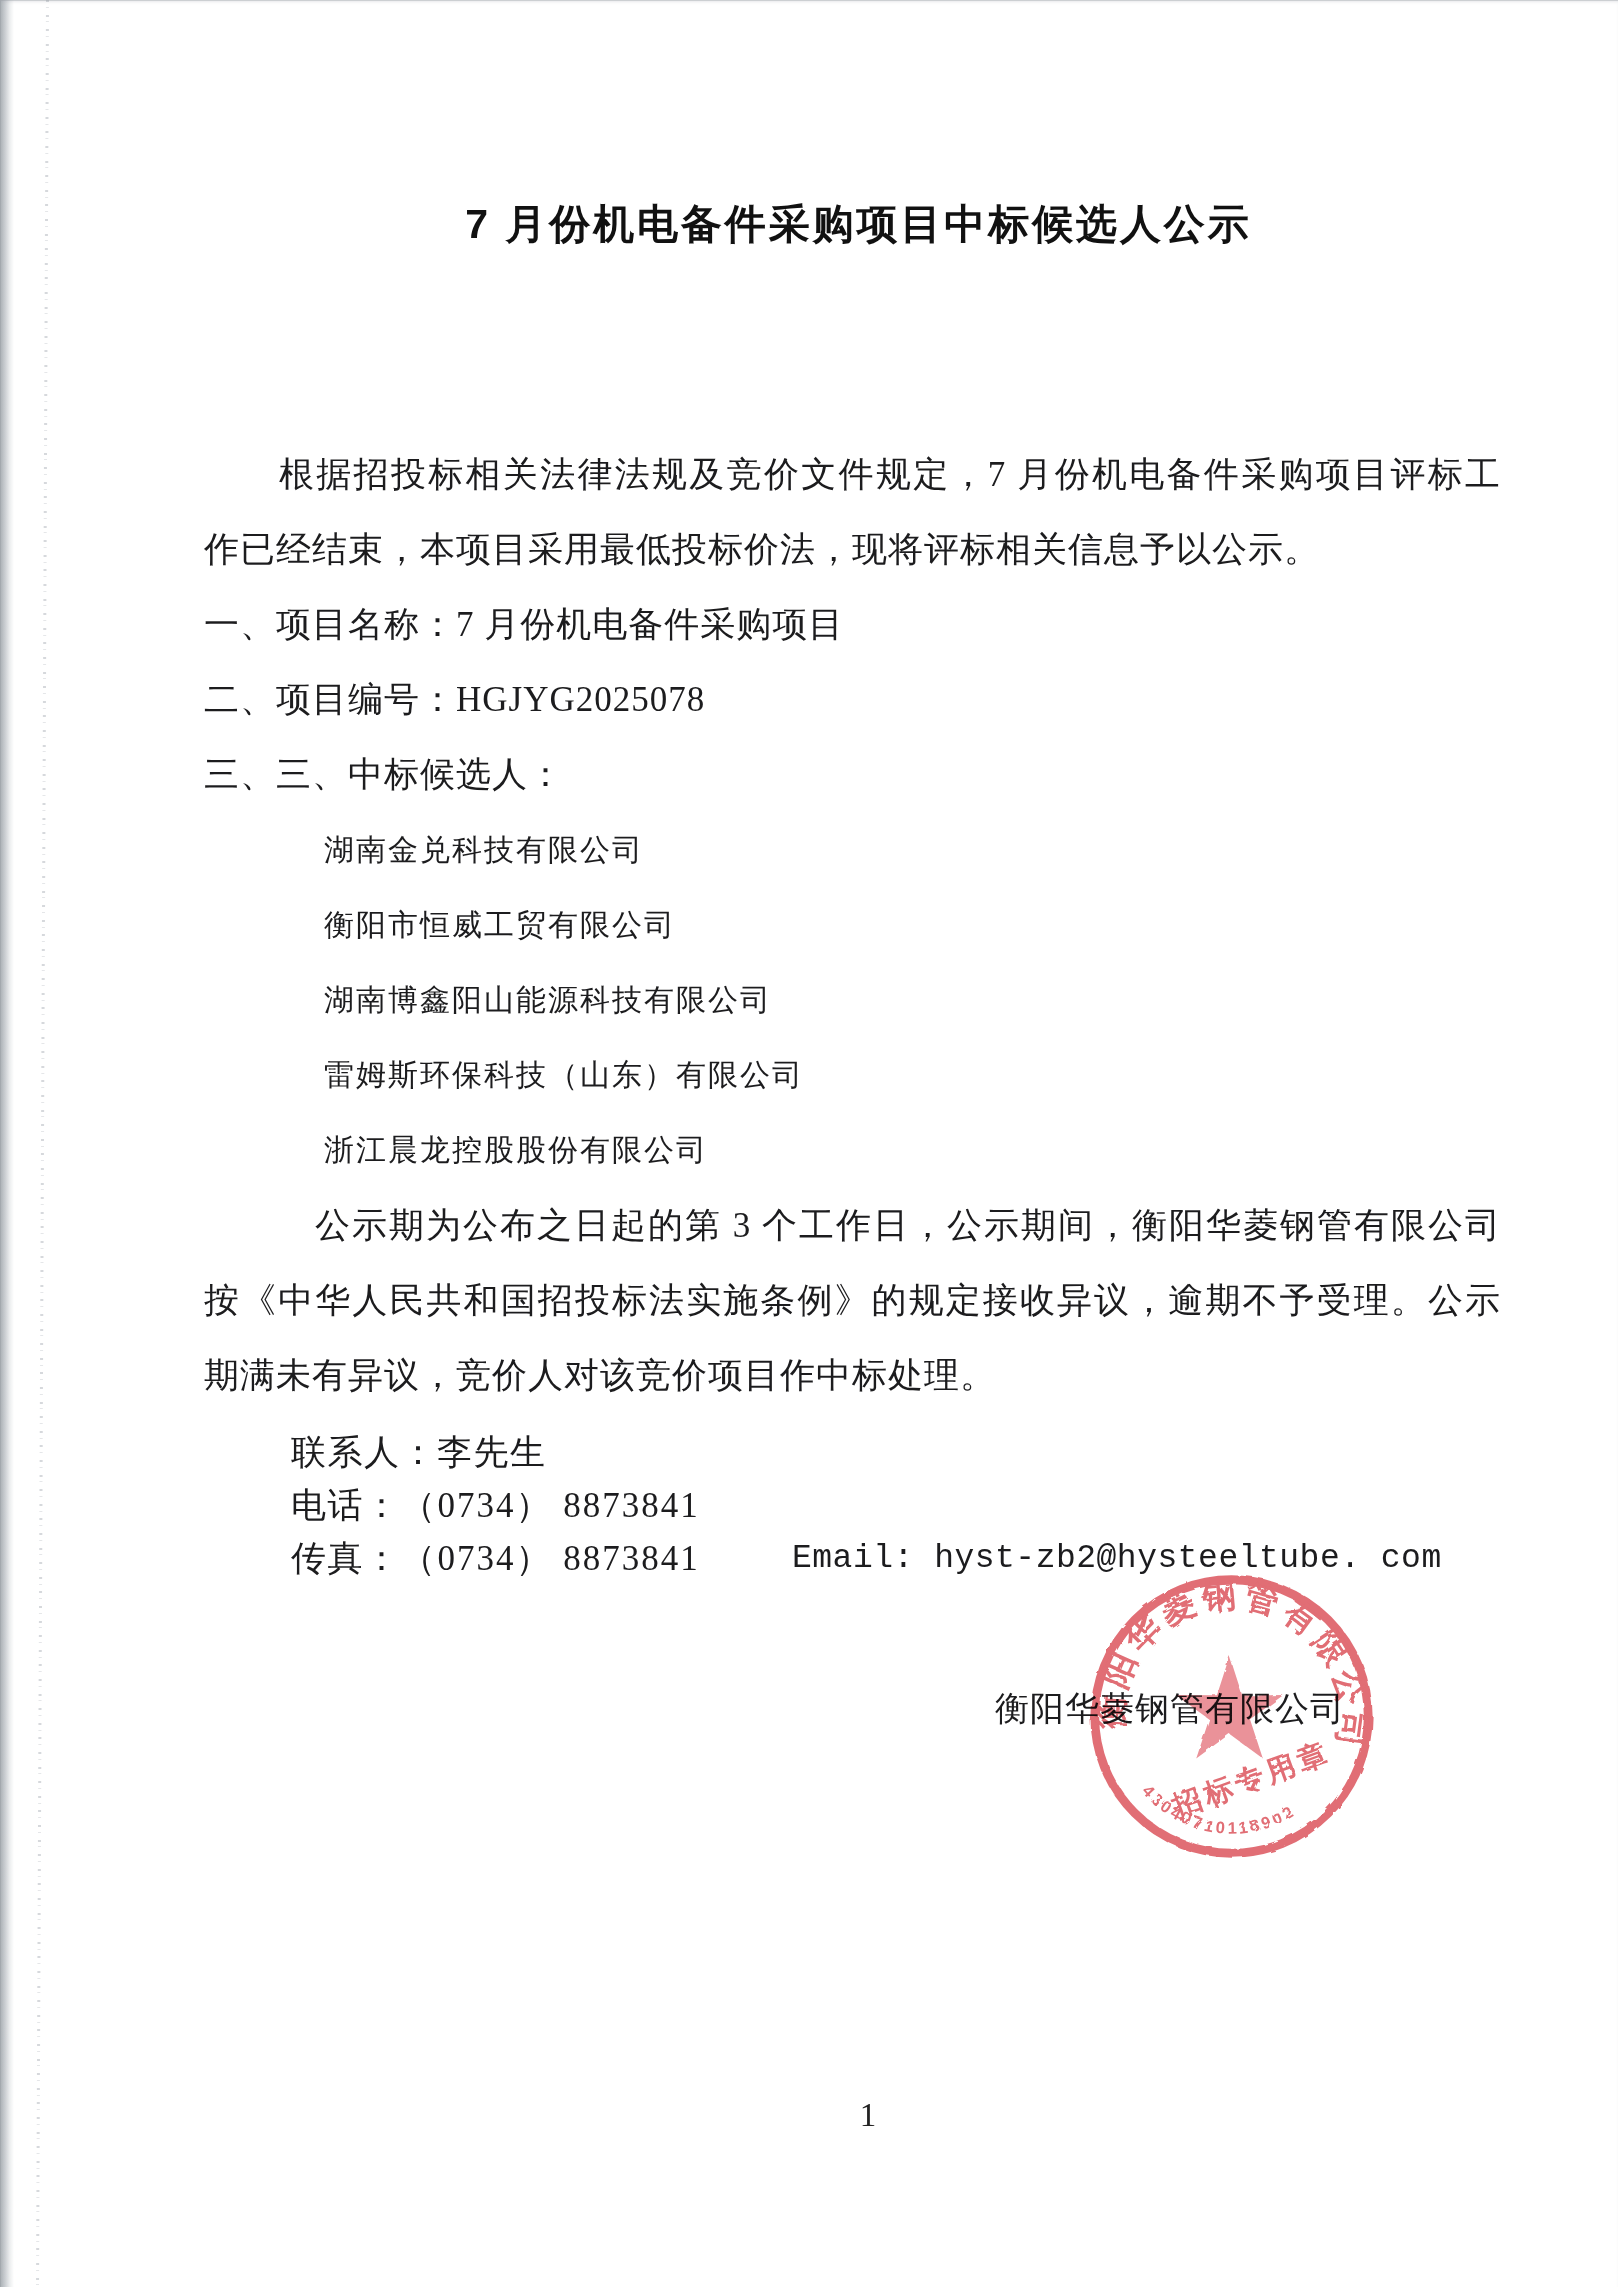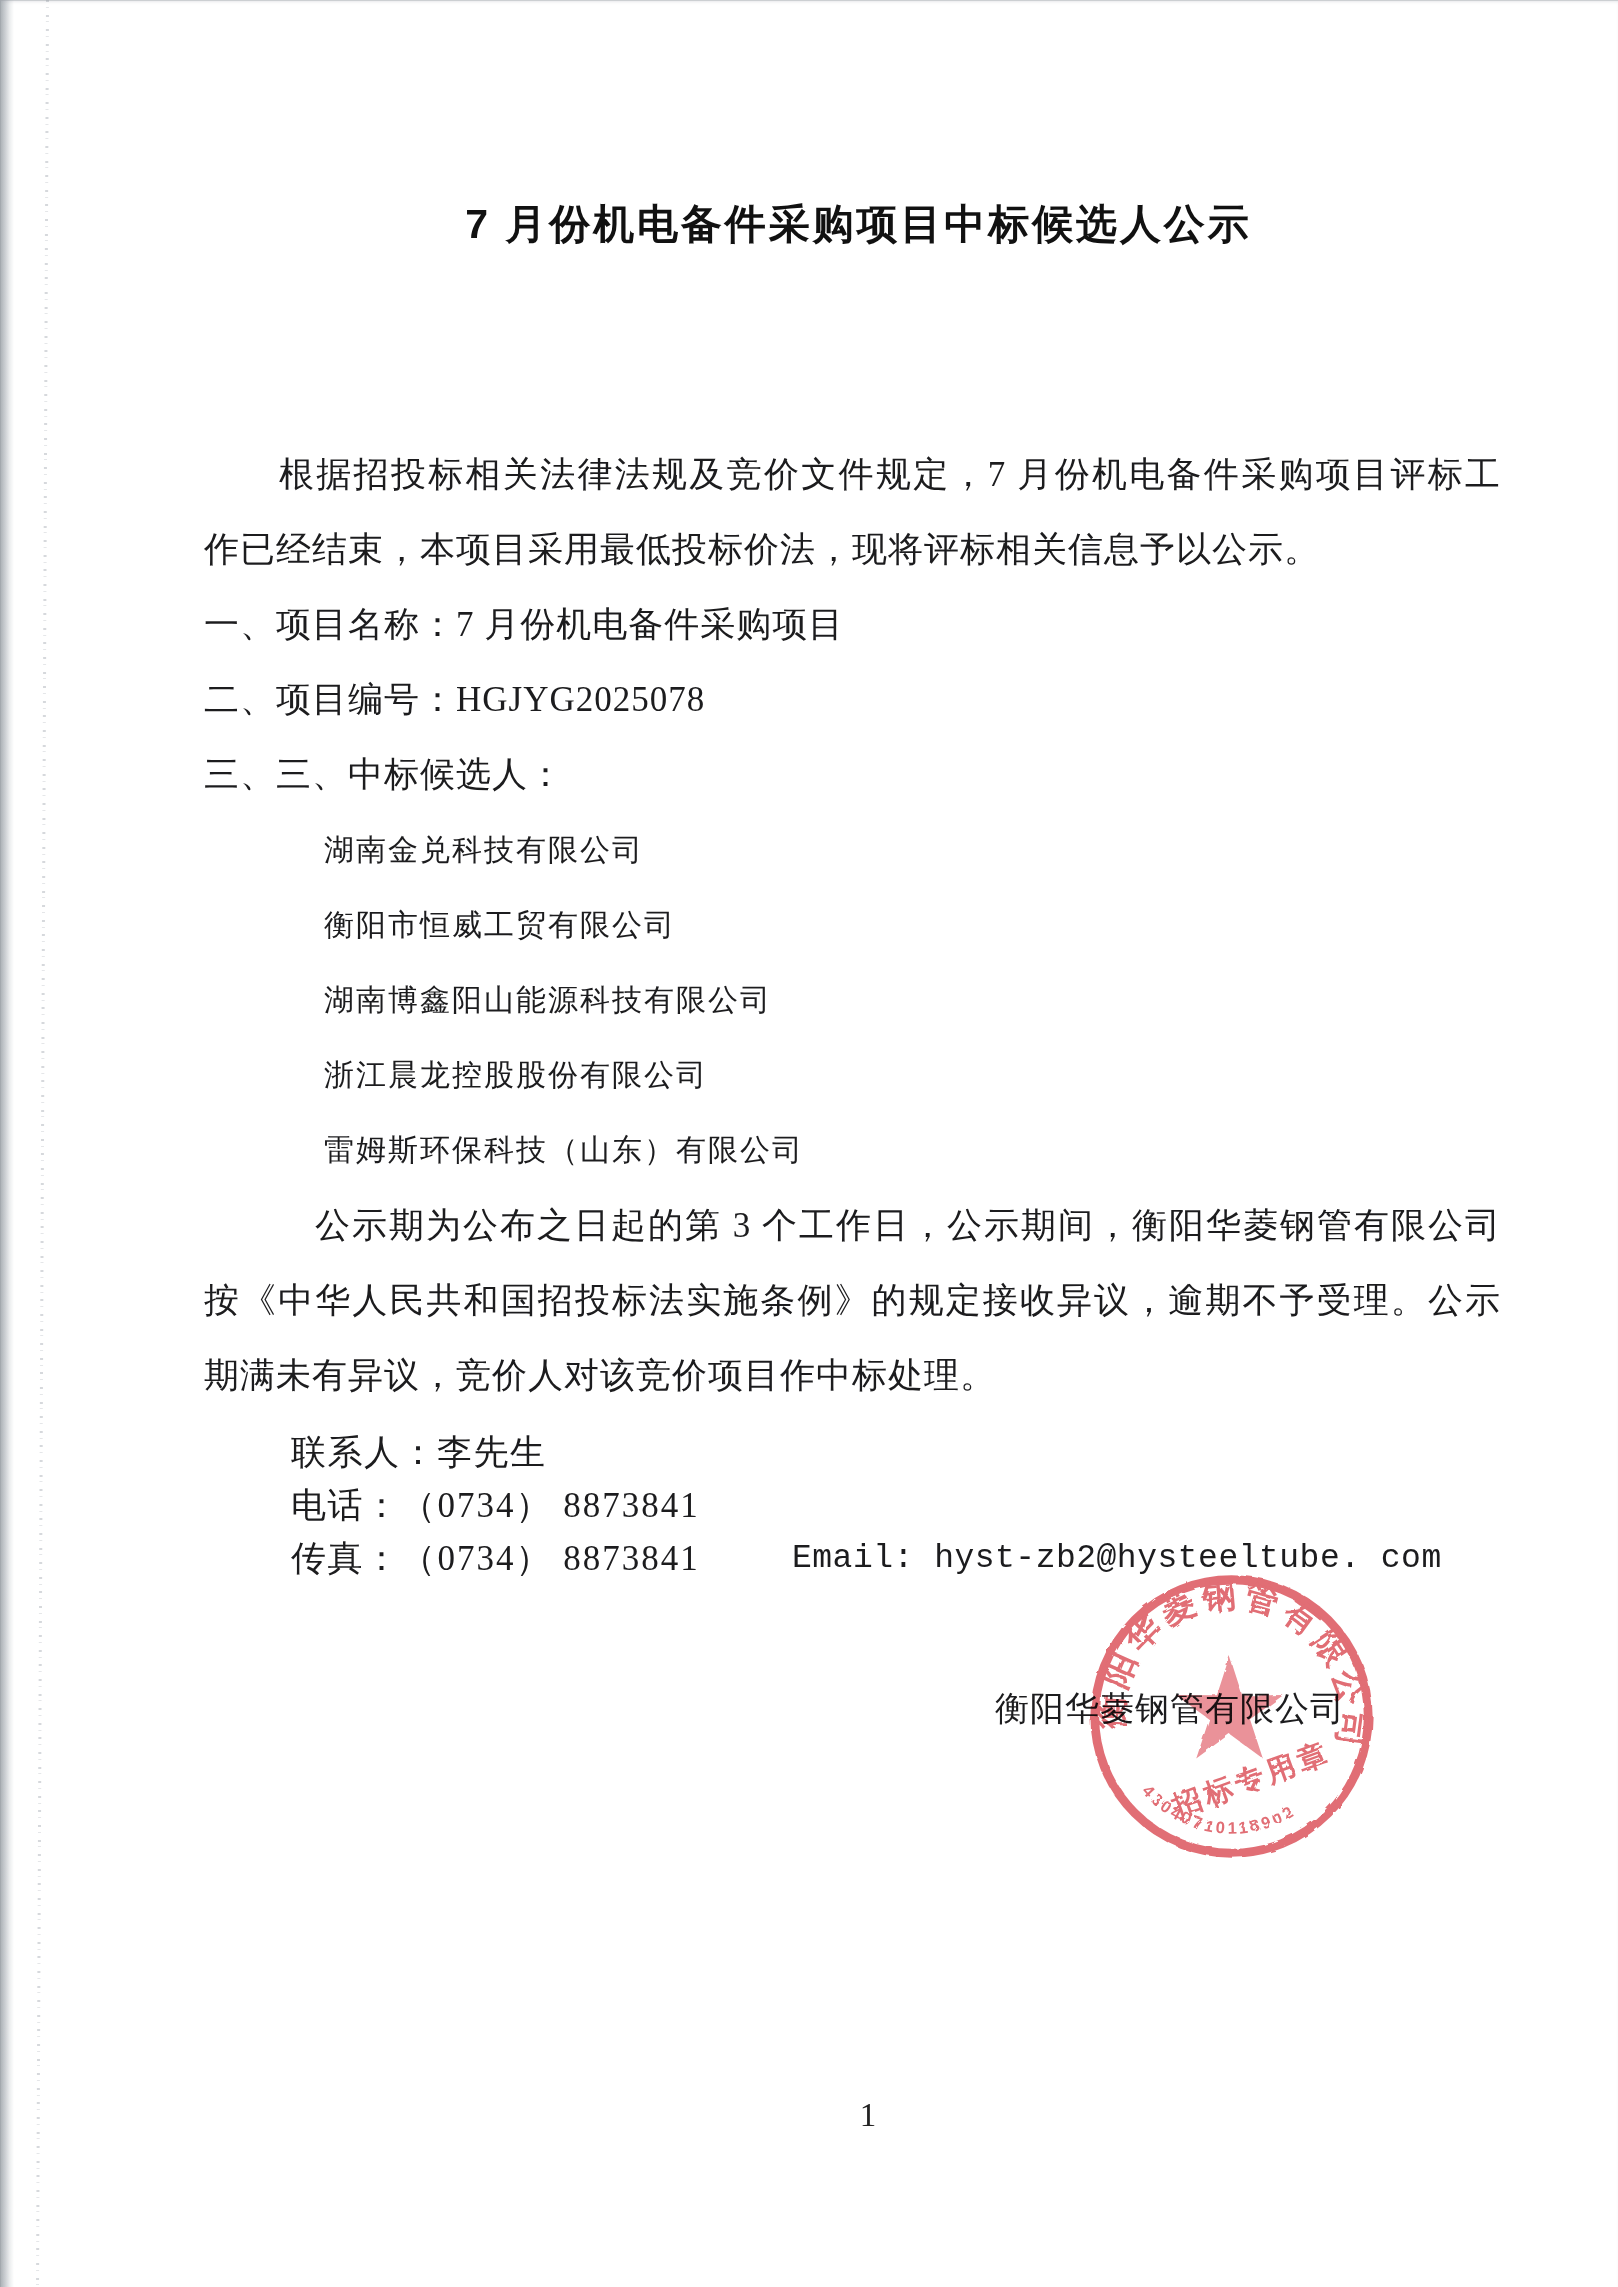--- a/index.html
+++ b/index.html
@@ -75,22 +75,22 @@
 <div class="bodyblock" style="top:587px">
   <div class="item-line">一、项目名称：7 月份机电备件采购项目</div>
   <div class="item-line">二、项目编号：HGJYG2025078</div>
   <div class="item-line">三、三、中标候选人：</div>
 </div>
 
 <div class="candidates">
   <div class="line">湖南金兑科技有限公司</div>
   <div class="line">衡阳市恒威工贸有限公司</div>
   <div class="line">湖南博鑫阳山能源科技有限公司</div>
+  <div class="line">雷姆斯环保科技（山东）有限公司</div>
   <div class="line">浙江晨龙控股股份有限公司</div>
-  <div class="line">雷姆斯环保科技（山东）有限公司</div>
 </div>
 
 <div class="bodyblock" style="top:1188px">
   <div class="line-j ind3">公示期为公布之日起的第 3 个工作日，公示期间，衡阳华菱钢管有限公司</div>
   <div class="line-j">按《中华人民共和国招投标法实施条例》的规定接收异议，逾期不予受理。公示</div>
   <div class="line">期满未有异议，竞价人对该竞价项目作中标处理。</div>
 </div>
 
 <div class="contact">
   <div class="row">

